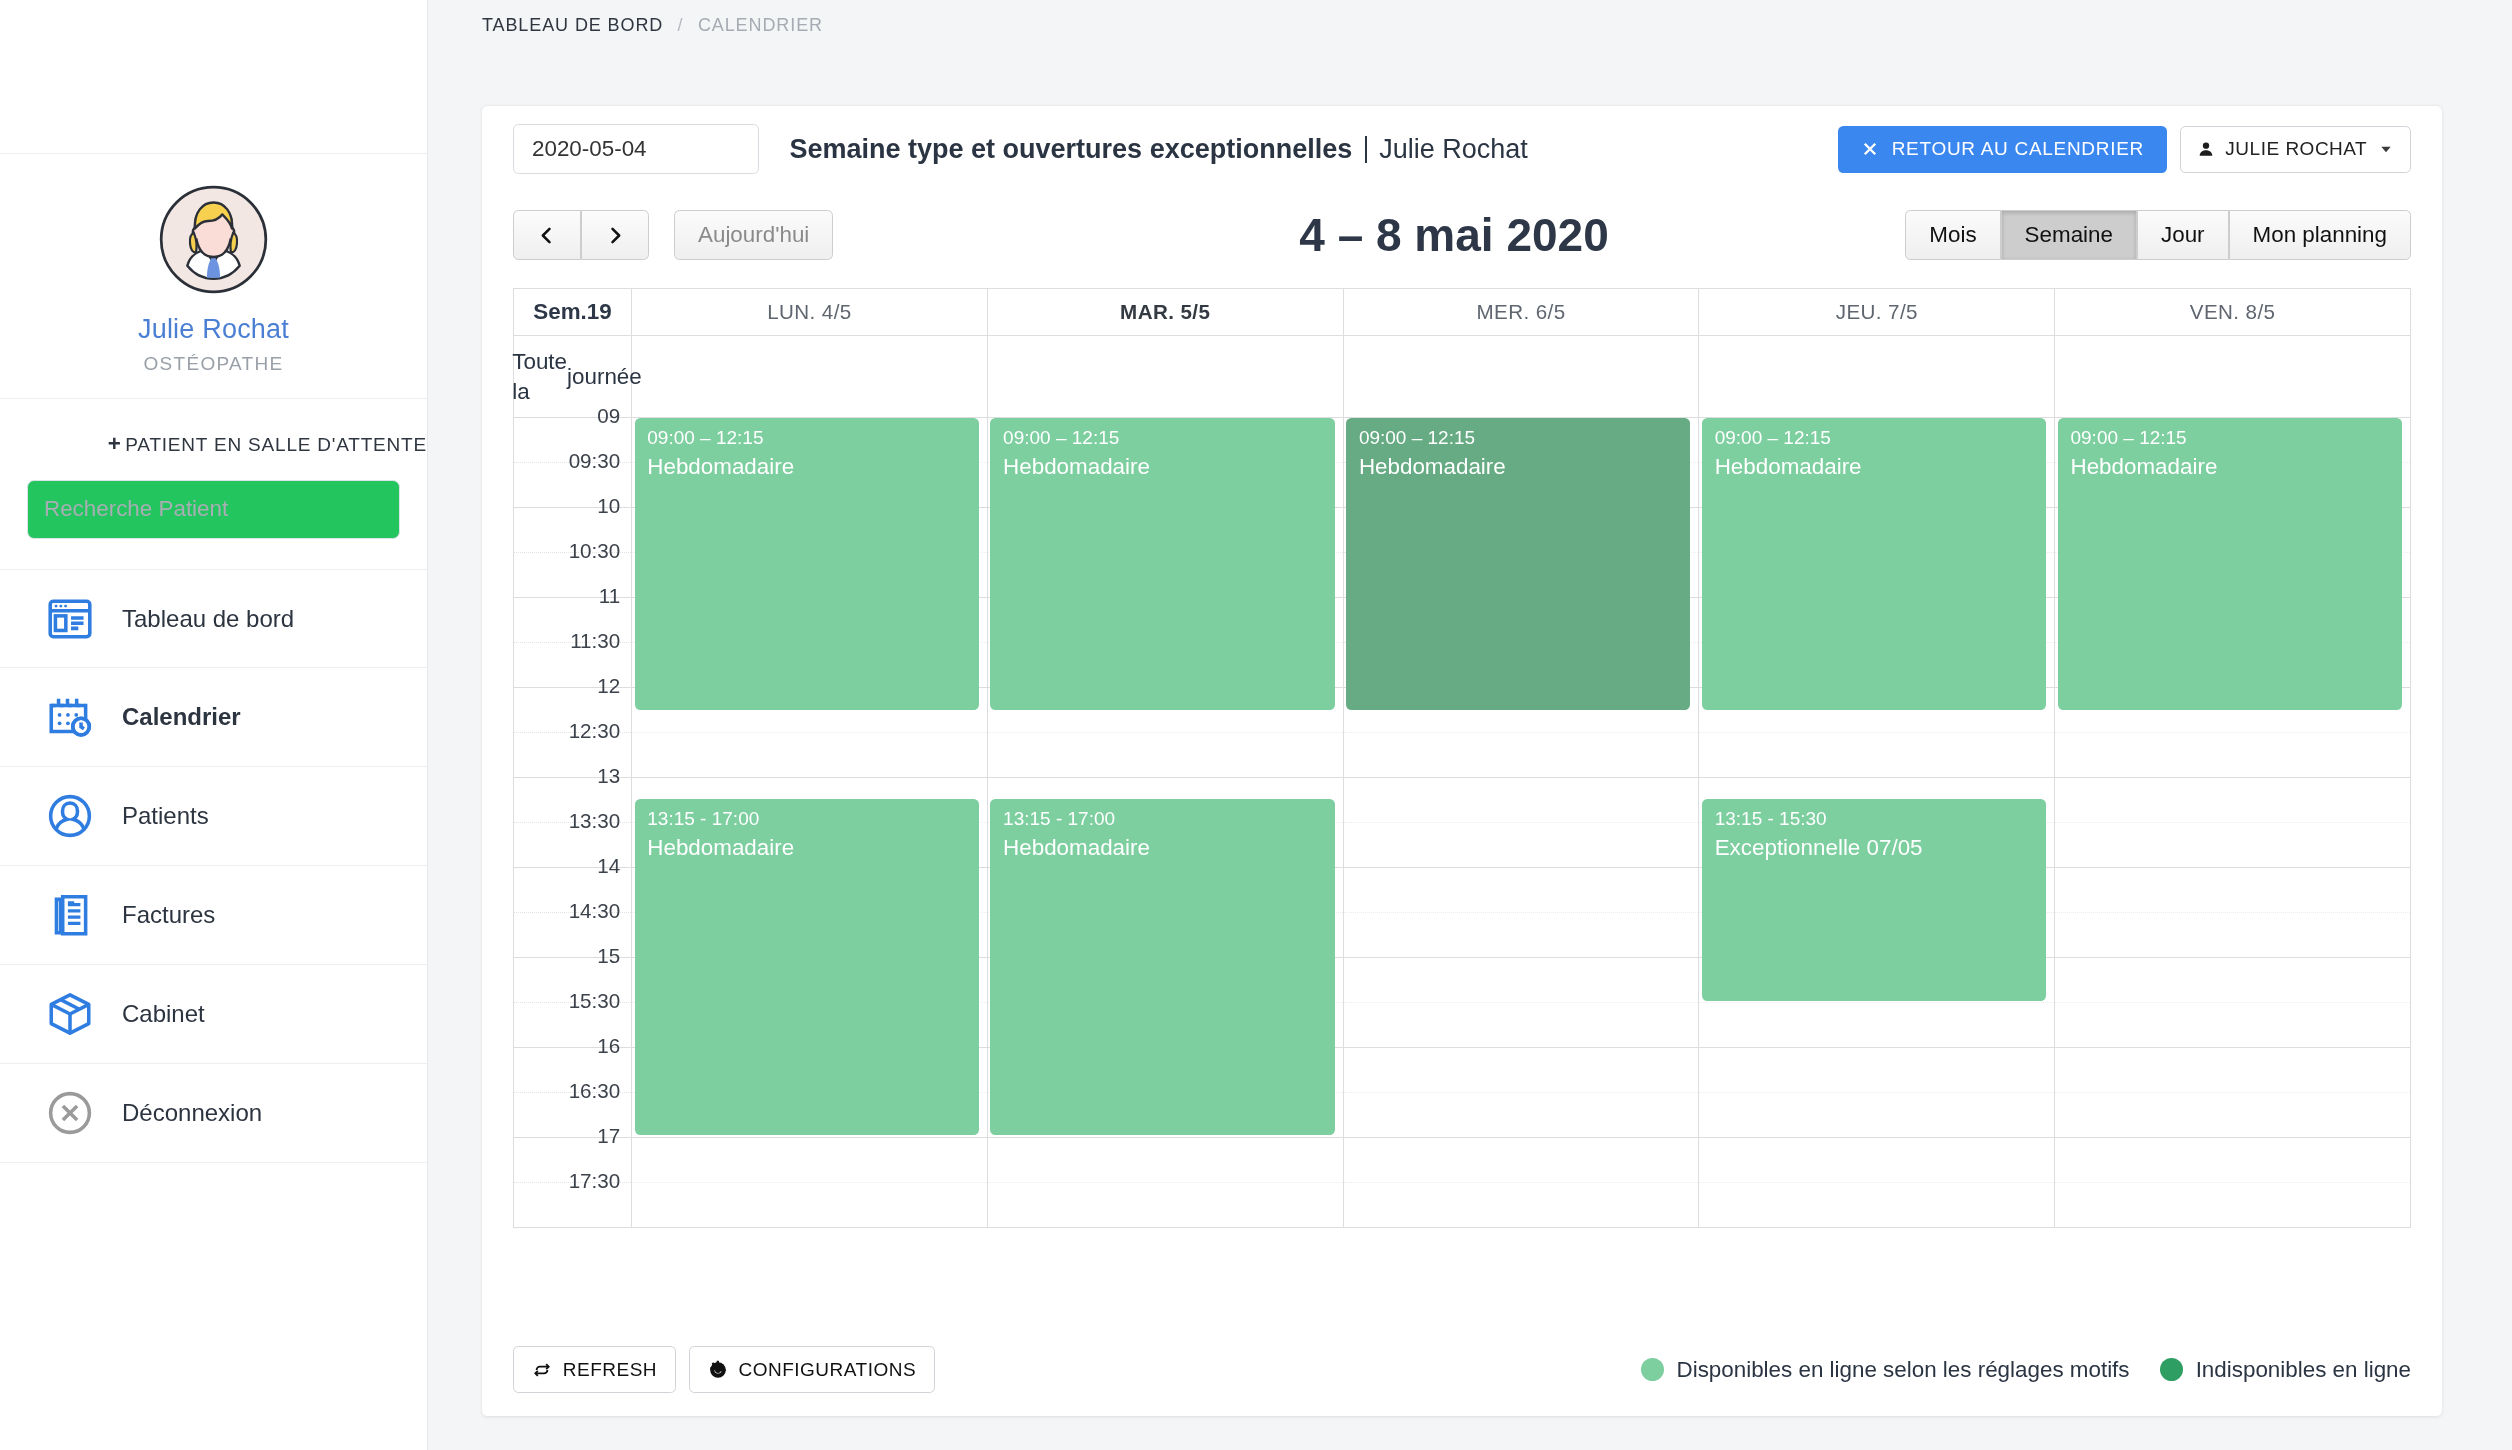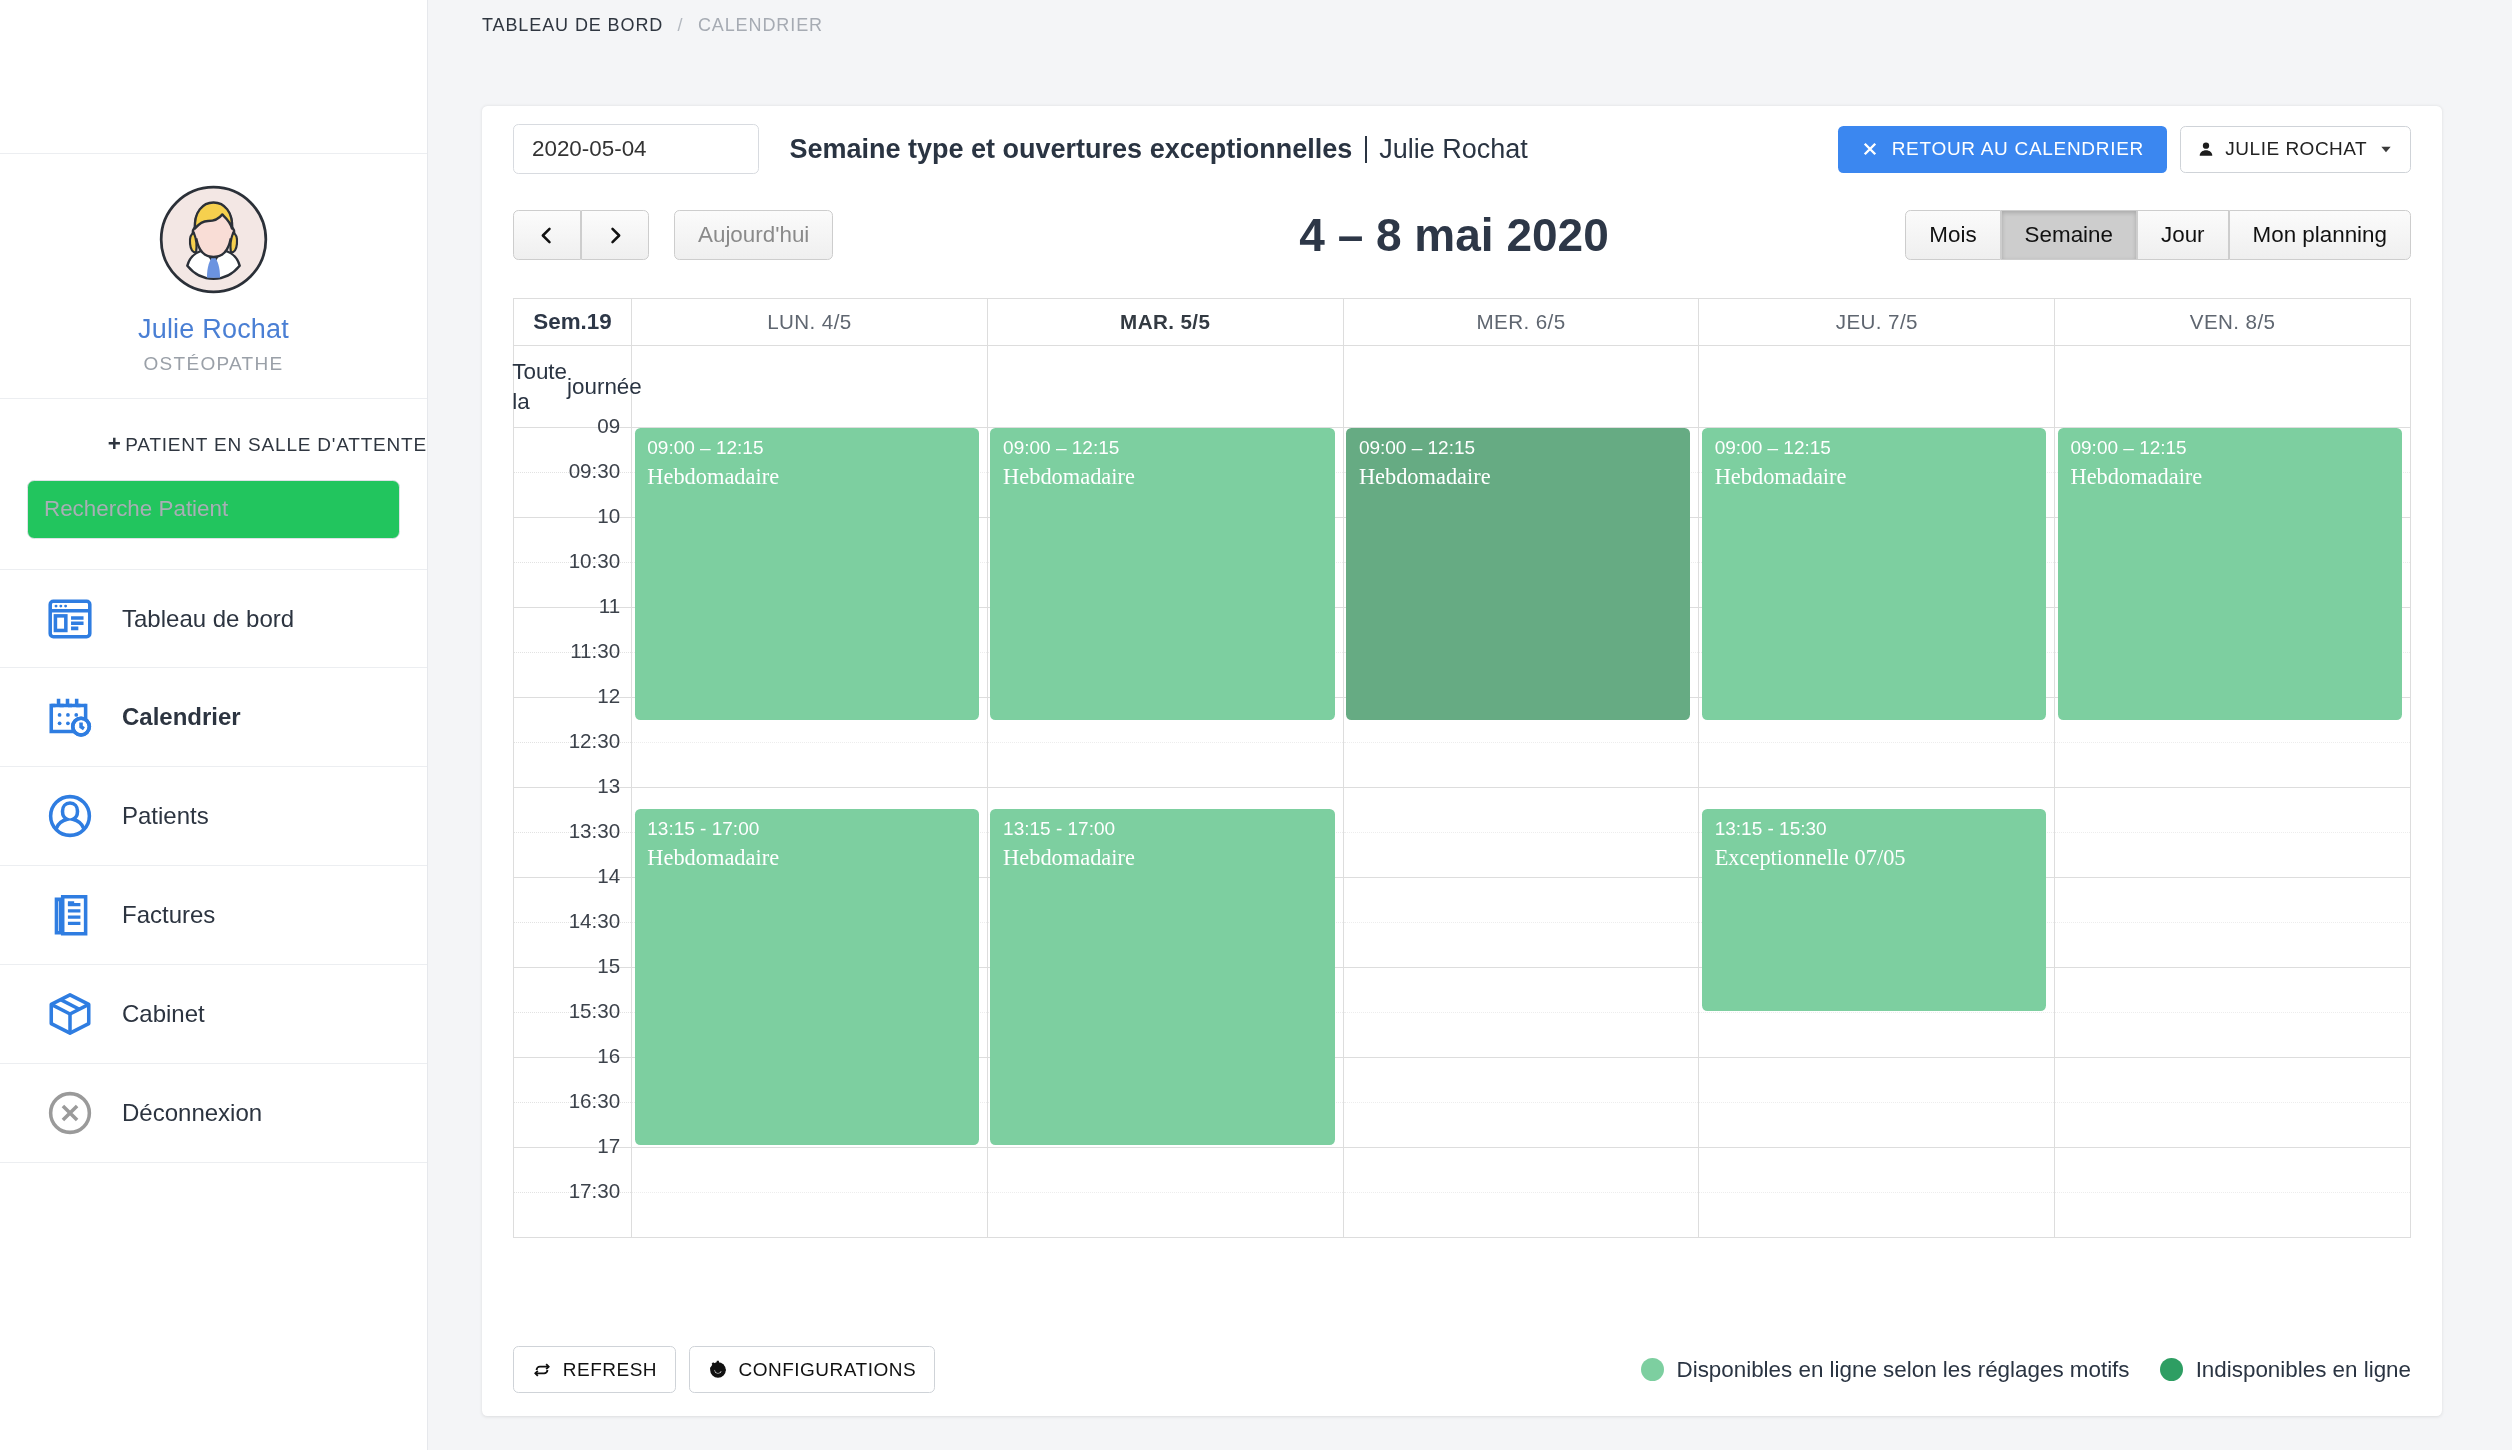--- a/index.html
+++ b/index.html
@@ -115,21 +115,21 @@
     height: 50px; padding: 0 23px; background: linear-gradient(#fbfbfb,#efefef);
     border: 1.8px solid #cdcdcd; border-right-width: 0.9px; border-left-width: 0.9px;
     font-size: 22.4px; color: #111; cursor: pointer; display: flex; align-items: center;
     font-family: "Liberation Sans", sans-serif;
   }
   .view-btn:first-child { border-radius: 5.4px 0 0 5.4px; border-left-width: 1.8px; }
   .view-btn:last-child { border-radius: 0 5.4px 5.4px 0; border-right-width: 1.8px; }
   .view-btn.active { background: #cdcdcd; box-shadow: inset 0 1.8px 4.5px rgba(0,0,0,.18); }
 
   
-  .cal { margin: 20px 31px 0; border: 1.8px solid #dddddd; border-bottom: none; }
+  .cal { margin: 10px 31px 0; border: 1.8px solid #dddddd; border-bottom: none; }
   .cal-head { display: flex; border-bottom: 1.8px solid #dddddd; }
   .gutter { width: 118px; flex: 0 0 118px; border-right: 1.8px solid #dddddd; }
   .gutter-wk {
     height: 47px; display: flex; align-items: center; justify-content: center;
     font-size: 22.4px; font-weight: 700; color: #2d3747;
     border-bottom: 1.8px solid #dddddd;
   }
   .gutter-all {
     height: 81px; display: flex; flex-direction: row; align-items: center;
     justify-content: center; padding-left: 9px; font-size: 22.4px; color: #2a3442; line-height: 1.32;
@@ -162,21 +162,21 @@
   .slot { height: 45px; }
   .slot.half { border-bottom: 1.8px dotted #ededed; }
   .slot.full { border-bottom: 1.8px solid #dddddd; }
 
   .event {
     position: absolute; left: 2.7px; right: 8px;
     border-radius: 5.4px; padding: 8px 12.6px; color: #ffffff;
     overflow: hidden;
   }
   .event .etime { font-size: 19px; line-height: 1.25; }
-  .event .etitle { font-size: 22.4px; line-height: 1.3; margin-top: 2.7px; font-family: Liberation Serif, serif; }
+  .event .etitle { font-size: 22.4px; line-height: 1.3; margin-top: 2.7px; }
 
   
   .cal-foot {
     position: absolute; left: 31px; right: 31px; bottom: 23px;
     display: flex; align-items: center;
   }
   .foot-left { display: flex; gap: 12.6px; }
   .foot-btn {
     background: #fff; border: 1.8px solid #cfd3d8; border-radius: 5.4px;
     height: 47px; padding: 0 18px; font-size: 19px; letter-spacing: 0.5px; color: #111;

